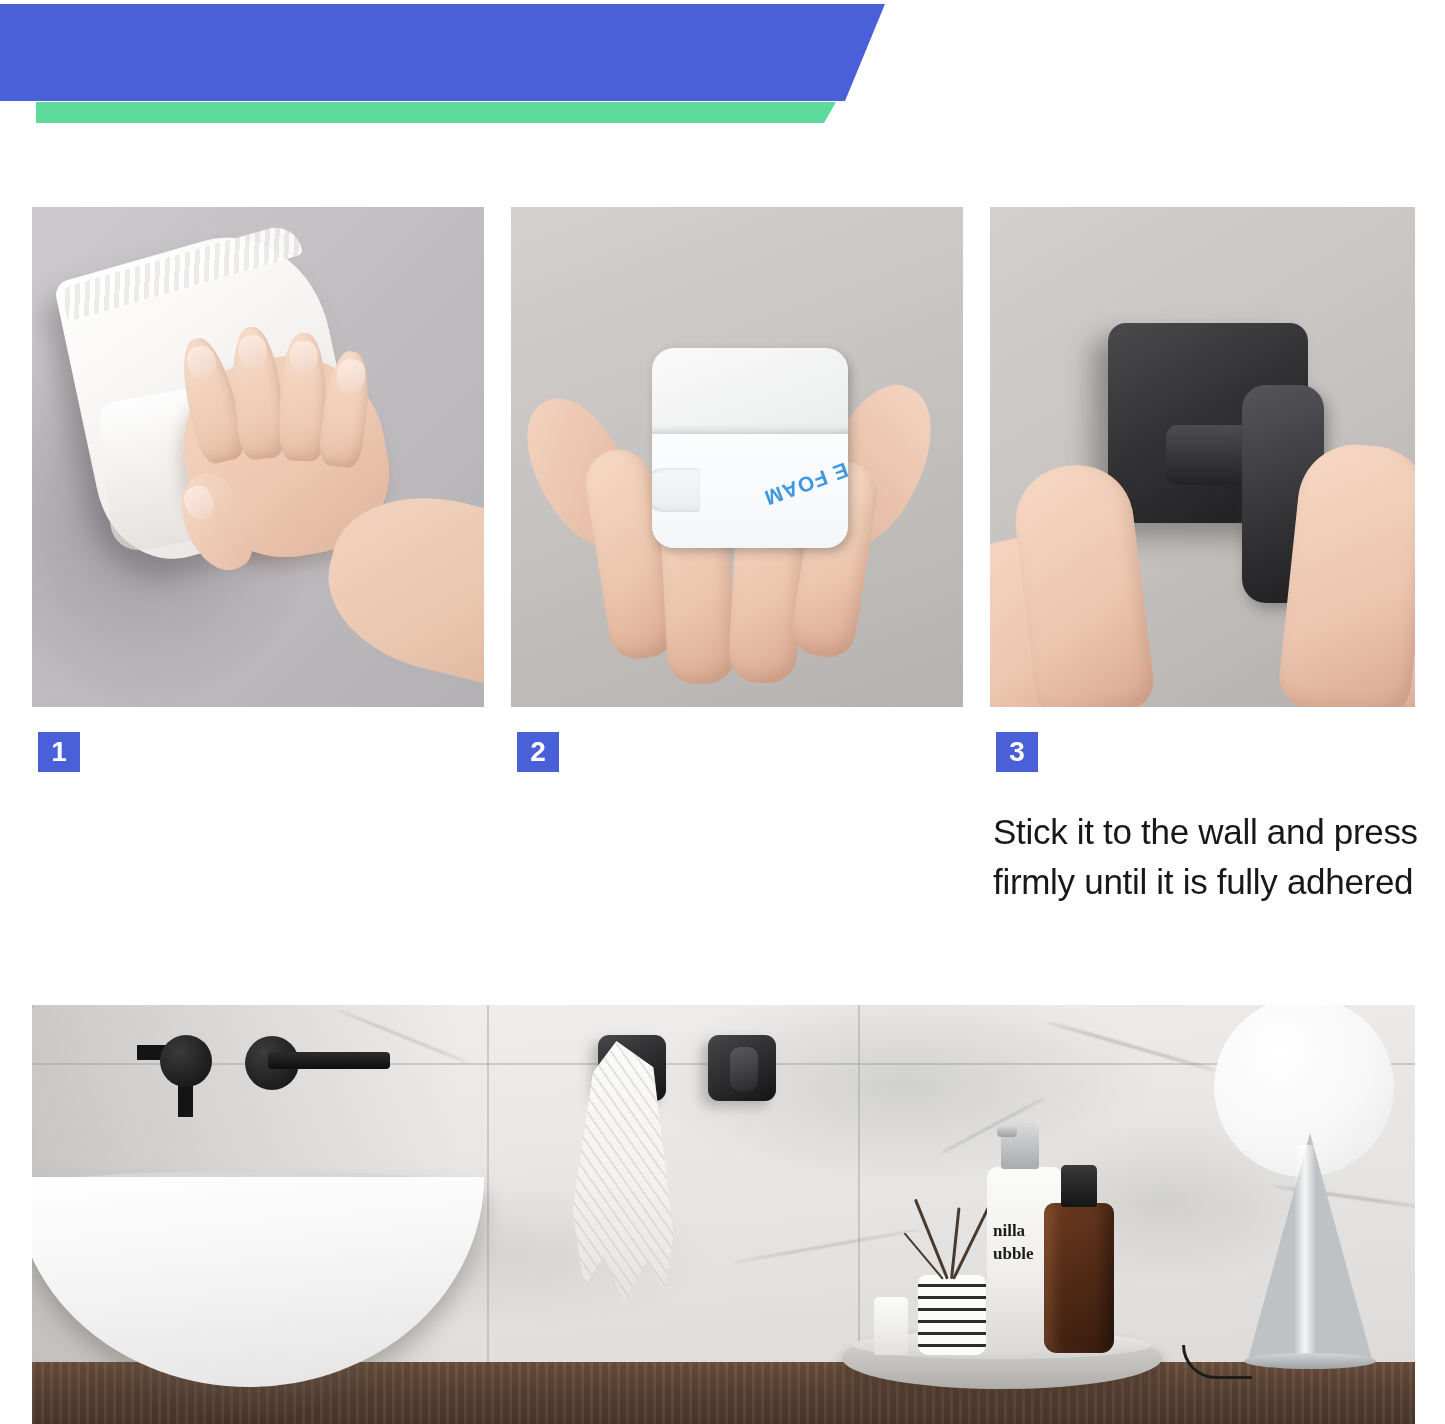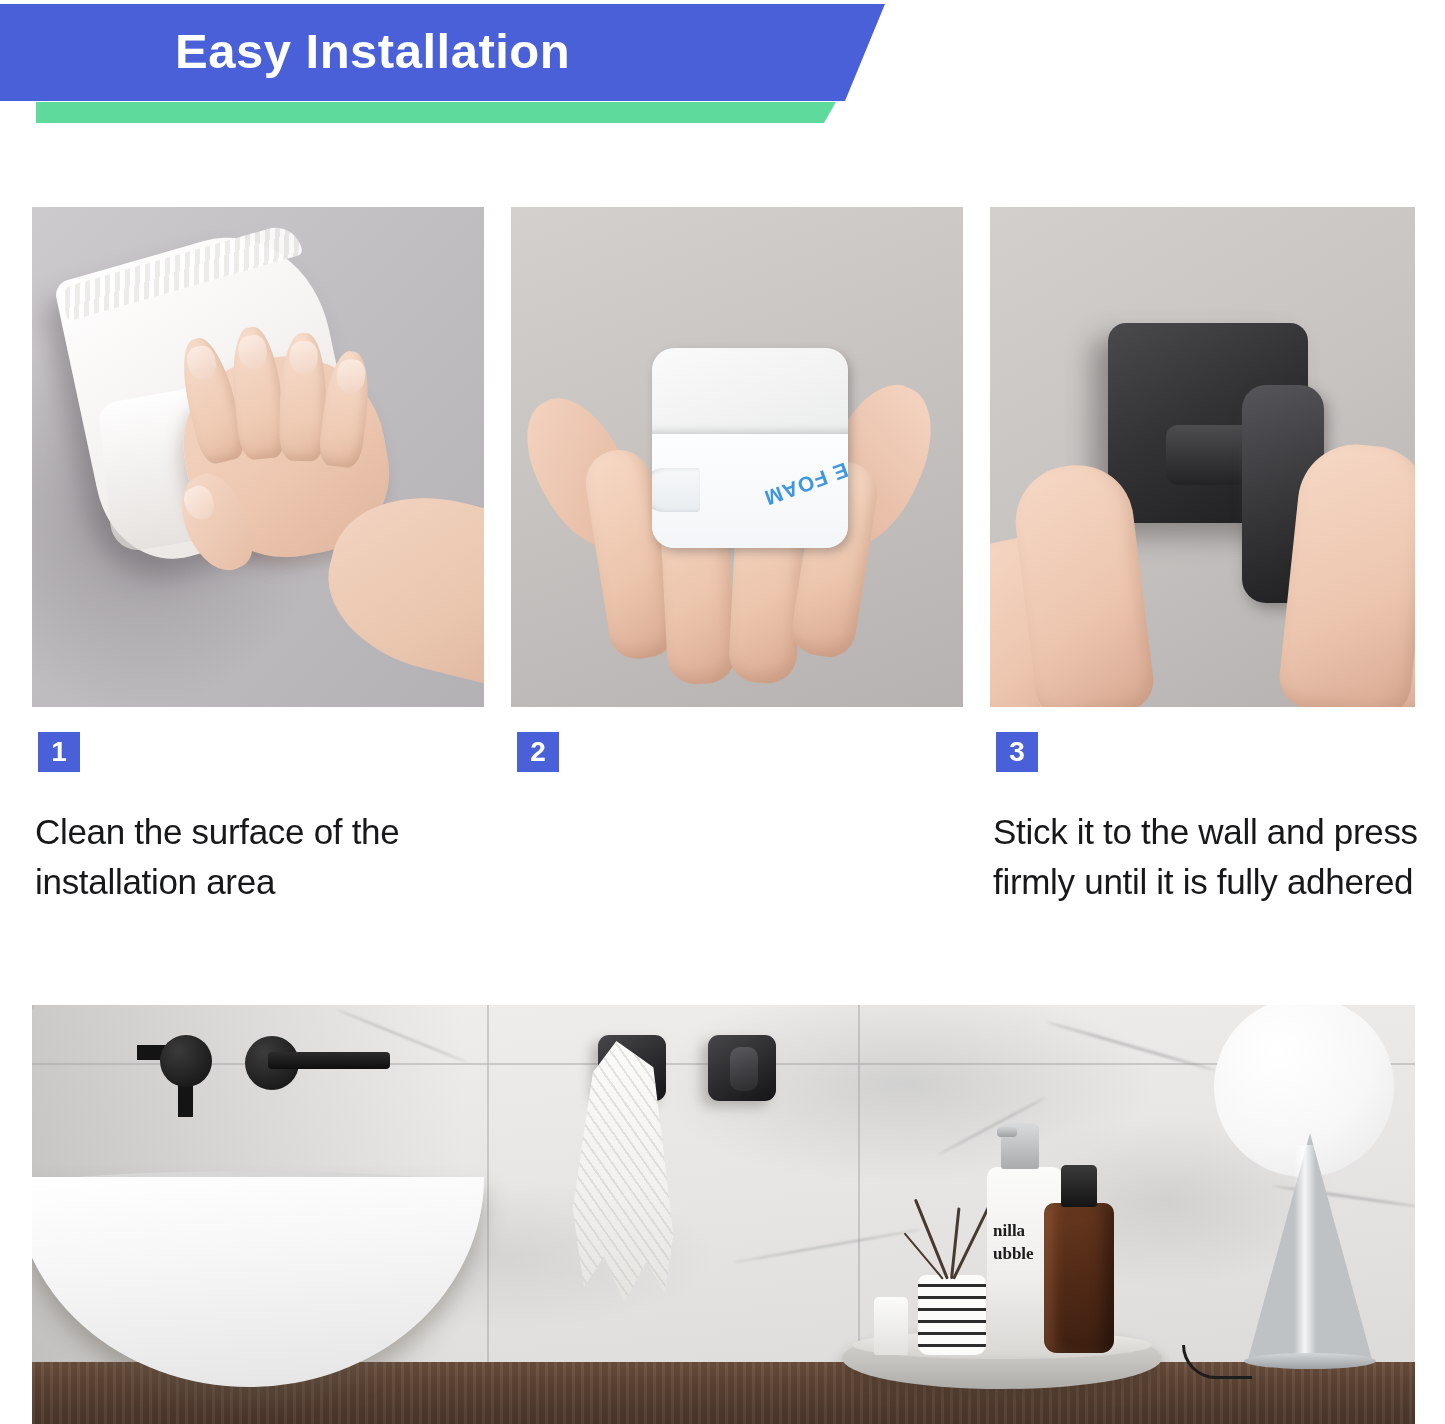--- a/index.html
+++ b/index.html
@@ -573,21 +573,20 @@
     border-bottom: 3px solid #1d1d1d;
     border-left: 3px solid #1d1d1d;
     border-radius: 0 0 0 40px;
   }
 </style>
 </head>
 <body>
 
 <div class="header-wrap">
   <div class="banner-blue"></div>
-  <div class="banner-title">Easy Installation</div>
   <div class="banner-green"></div>
 </div>
 
 <div class="steps">
 
   <div class="step step-1">
     <div class="photo">
       <div class="wall-1"></div>
       <div class="towel-1"></div>
       <div class="hand-1">
@@ -606,21 +605,20 @@
           </div>
         <div class="thumb-1">
             <div class="nail"></div>
           </div>
         <div class="arm-1"></div>
       </div>
     </div>
     <div class="badge-row">
       <div class="badge">1</div>
     </div>
-    <div class="caption">Clean the surface of the installation area</div>
   </div>
 
   <div class="step step-2">
     <div class="photo">
       <div class="wall-2"></div>
       <div class="hand-2">
         <div class="thumb-2"></div>
         <div class="thumb-2b"></div>
         <div class="f2digit d1"></div>
         <div class="f2digit d2"></div>

